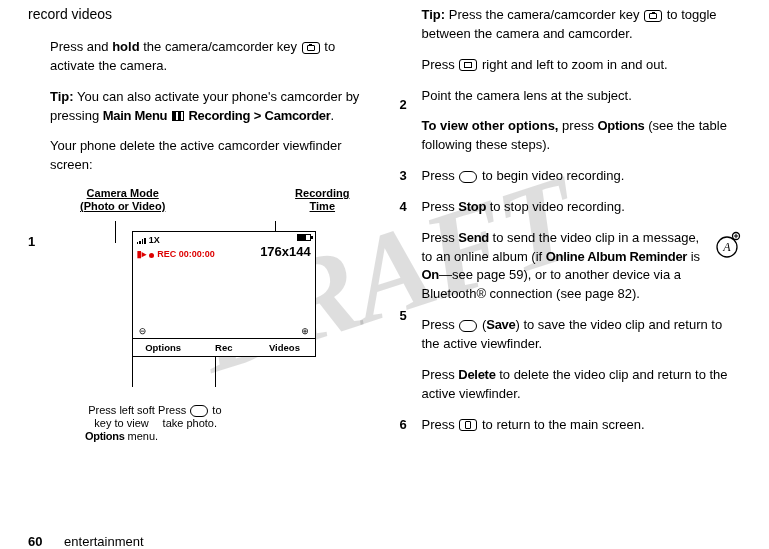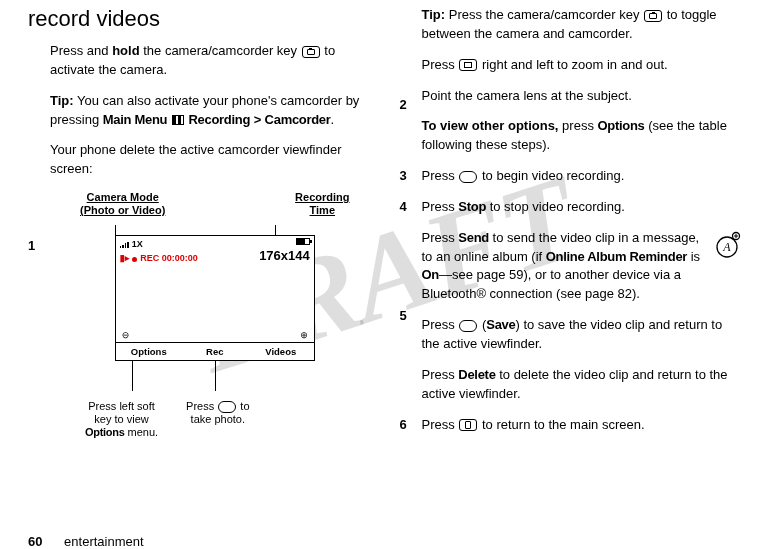--- a/index.html
+++ b/index.html
@@ -15,21 +15,21 @@
     font-size: 120px;
     font-weight: bold;
     color: rgba(0,0,0,0.13);
     font-style: italic;
     font-family: "Times New Roman", serif;
     pointer-events: none;
     user-select: none;
     letter-spacing: -2px;
   }
   
-  h1 { font-size: 22px; font-weight: normal; margin-bottom: 10px; }
+  h1 { font-size: 14px; font-weight: normal; margin-bottom: 16px; }
   
   .step { display: flex; margin-bottom: 12px; font-size: 13px; line-height: 1.45; align-items: center; }
   .step-num { width: 22px; flex-shrink: 0; font-weight: bold; }
   .step-body { flex: 1; }
   .step-body p { margin-bottom: 12px; }
   .step-body p:last-child { margin-bottom: 0; }
   
   .bold { font-weight: bold; }
   .cond { font-family: "Arial Narrow", Arial, sans-serif; font-weight: bold; font-stretch: condensed; letter-spacing: -0.3px; }
   
@@ -74,39 +74,39 @@
     position: relative;
   }
   .bonus-icon svg { width: 100%; height: 100%; }
   
   
   .figure { margin: 8px 0 0 10px; position: relative; height: 260px; font-size: 11px; text-decoration: underline; }
   .fig-labels-top { display: flex; justify-content: space-between; padding: 0 20px 6px 20px; text-align: center; }
   .fig-labels-top > div { line-height: 1.2; }
   
   .vf-wrap { position: relative; margin: 12px auto 0 auto; width: 200px; }
-  .vf { border: 1.5px solid #000; width: 200px; height: 126px; background: #fff; position: relative; }
+  .vf { border: 1.5px solid #000; width: 184px; height: 126px; background: #fff; position: relative; margin-left: 17px; }
   .vf-top { position: absolute; top: 2px; left: 4px; right: 4px; display: flex; justify-content: space-between; align-items: flex-start; font-size: 9px; font-weight: bold; }
   .vf-top-left { display: flex; flex-direction: column; align-items: flex-start; gap: 1px; }
   .vf-rec { color: #d00; display: flex; align-items: center; gap: 3px; }
   .vf-rec .dot { width: 5px; height: 5px; background: #d00; border-radius: 50%; display: inline-block; }
   .vf-top-right { display: flex; flex-direction: column; align-items: flex-end; gap: 2px; font-size: 13px; }
   .batt { width: 14px; height: 7px; border: 1px solid #000; position: relative; }
   .batt::after { content: ""; position: absolute; right: -3px; top: 1px; width: 2px; height: 3px; background: #000; }
   .batt-fill { background: #000; width: 70%; height: 100%; }
   .signal { display: inline-flex; gap: 1px; align-items: flex-end; height: 7px; }
   .signal span { width: 1.5px; background: #000; display: inline-block; }
   .signal span:nth-child(1){height:2px}.signal span:nth-child(2){height:3.5px}.signal span:nth-child(3){height:5px}.signal span:nth-child(4){height:6.5px}
   .vf-mid { position: absolute; bottom: 18px; left: 6px; right: 6px; display: flex; justify-content: space-between; font-size: 9px; }
   .mag { font-size: 9px; }
   .vf-bot { position: absolute; bottom: 0; left: 0; right: 0; border-top: 1.5px solid #000; display: flex; font-size: 9.5px; font-weight: bold; }
   .vf-bot > div { flex: 1; text-align: center; padding: 2px 0; }
   
   .leader { position: absolute; background: #000; }
-  .fig-labels-bot { position: absolute; display: flex; gap: 28px; bottom: 12px; left: 25px; text-align: center; line-height: 1.2; }
+  .fig-labels-bot { position: absolute; display: flex; bottom: 4px; left: 25px; text-align: center; line-height: 1.2; }
   
   .footer { position: absolute; bottom: 0; left: 28px; font-size: 13px; }
   .footer .pg { font-weight: bold; margin-right: 18px; }
 </style>
 </head>
 <body>
 
 <div class="watermark">DRAFT</div>
 
 <div class="page">

